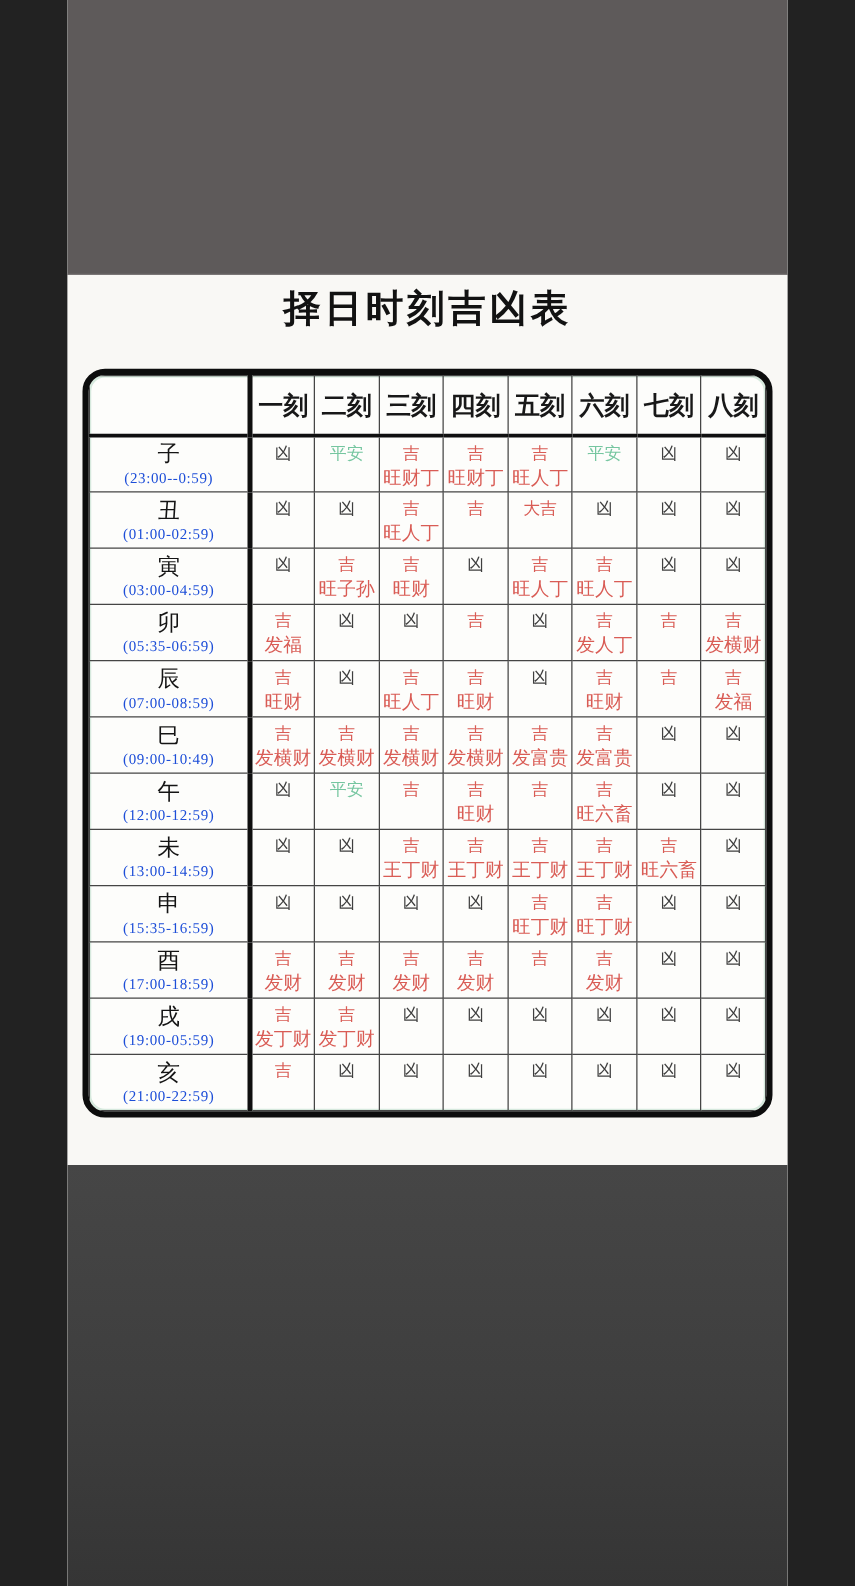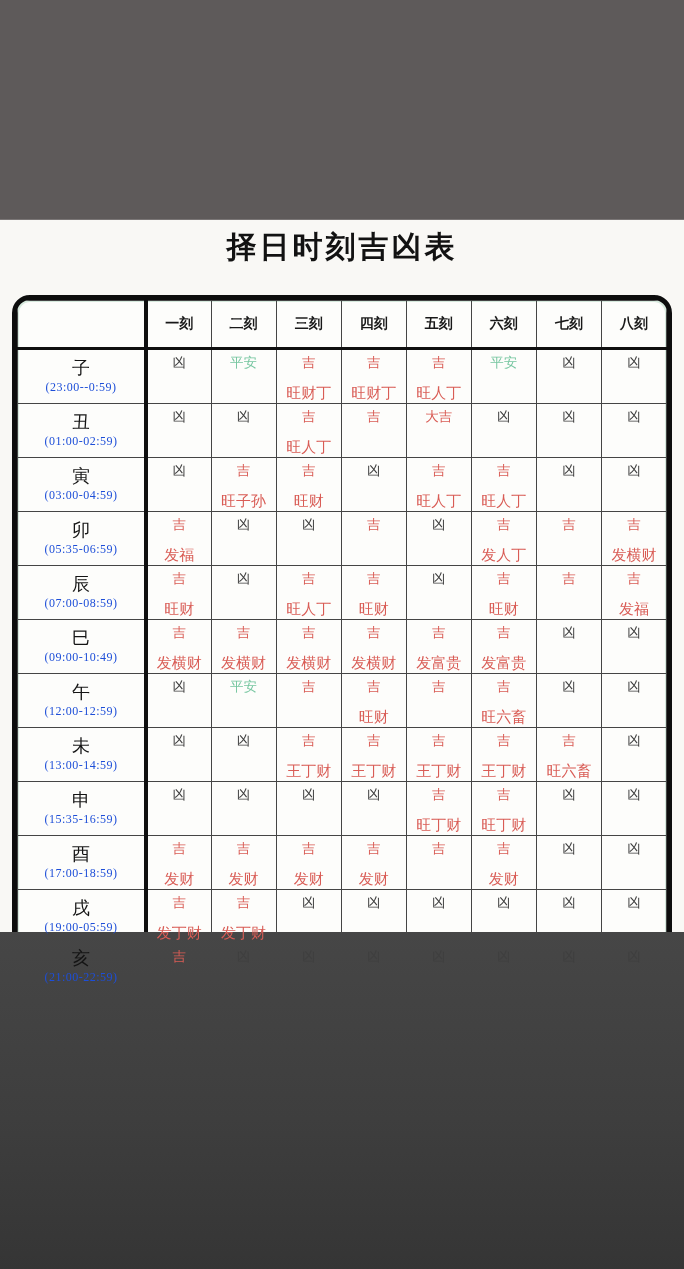--- a/index.html
+++ b/index.html
@@ -1,17 +1,17 @@
 <!DOCTYPE html>
 <html style="--good: #d95c55; --bad: #3f3f3f; --safe: #76c6a0;"><head>
 <meta charset="utf-8">
 <style>
   html,body { margin:0; padding:0; background:#222; }
   .page {
-    position:relative; width:684px; height:1269px; margin:0 auto;
+    position:relative; width:576px; height:1269px; margin:0 auto;
     background:#f8f7f4; overflow:hidden;
     font-family:"Liberation Sans", sans-serif;
   }
   .top-bar { height:219px; background:#5e5a5a; border-bottom:1px solid #7a7676; }
   .content { height:712px; background:#f9f8f5; }
   .bottom-bar { height:338px; background:linear-gradient(180deg,#464646 0%, #3e3e3e 55%, #353535 100%); }
 
   .title {
     margin:0; padding-top:7px; text-align:center;
     font-size:30px; font-weight:bold; letter-spacing:3px; color:#121212;
@@ -20,36 +20,36 @@
 
   .table-frame {
     margin:27px 12px 0 12px;
     border:5px solid #0d0d0d; border-radius:18px; overflow:hidden;
     background:#fdfdfb;
     box-shadow: inset 0 0 0 2px #d6e9dd;
   }
   table { width:100%; border-collapse:collapse; table-layout:fixed; }
   th, td { border:1px solid #454545; text-align:center; vertical-align:top; padding:0; }
 
-  thead th { height:46px; vertical-align:middle; font-size:14px; font-weight:bold; color:#181818;
+  thead th { height:46px; vertical-align:middle; font-size:20px; font-weight:bold; color:#181818;
              border-bottom:3px solid #0f0f0f; }
   th.corner { width:126px; border-right:4px solid #0f0f0f; }
 
   tbody th.row-label { border-right:4px solid #0f0f0f; font-weight:normal; vertical-align:middle; }
   tbody tr { height:45px; }
 
   .branch { display:block; font-size:18px; line-height:21px; color:#141414;
             font-family:"Liberation Serif", serif; }
   .time   { display:block; font-size:12px; line-height:16px; color:#1d4ed8; letter-spacing:0.5px;
             font-family:"Liberation Serif", serif; }
 
   .mark   { display:block; font-size:13.5px; line-height:21px; padding-top:2px;
             font-family:"Liberation Serif", serif; }
   .detail { display:block; font-size:15px; line-height:20px;
-            font-family:"Liberation Serif", serif;margin-top:10px; }
+            font-family:"Liberation Serif", serif; }
 
   .kind-good { color:var(--good,#d95c55); }
   .kind-bad  { color:var(--bad,#3f3f3f); }
   .kind-safe { color:var(--safe,#76c6a0); }
 </style>
 </head>
 <body>
 
 <div class="page">
   <div class="top-bar"></div>

